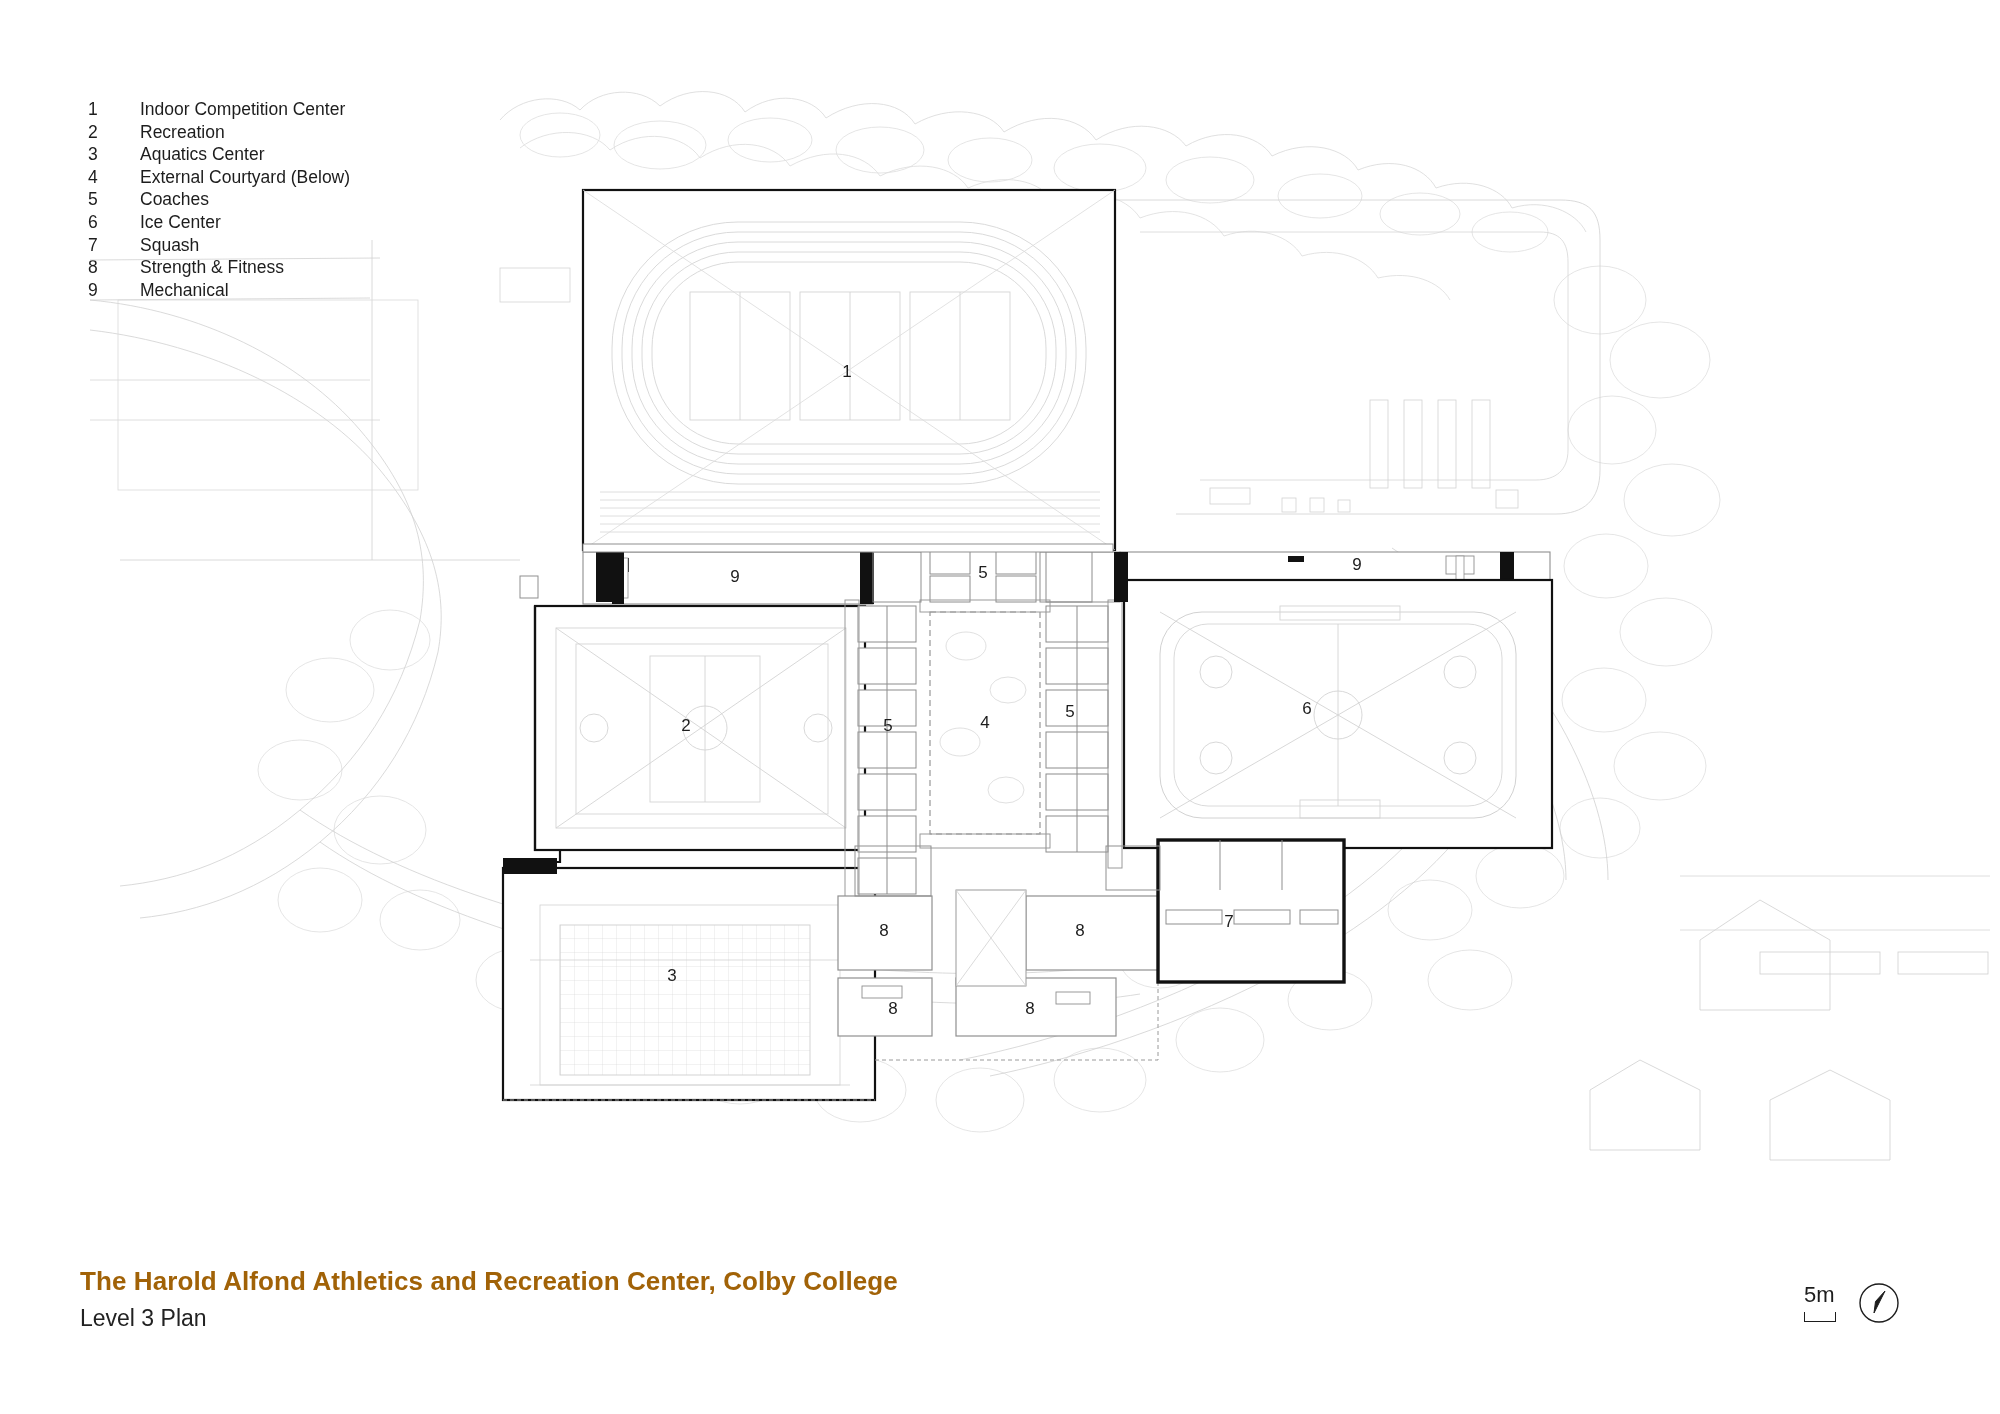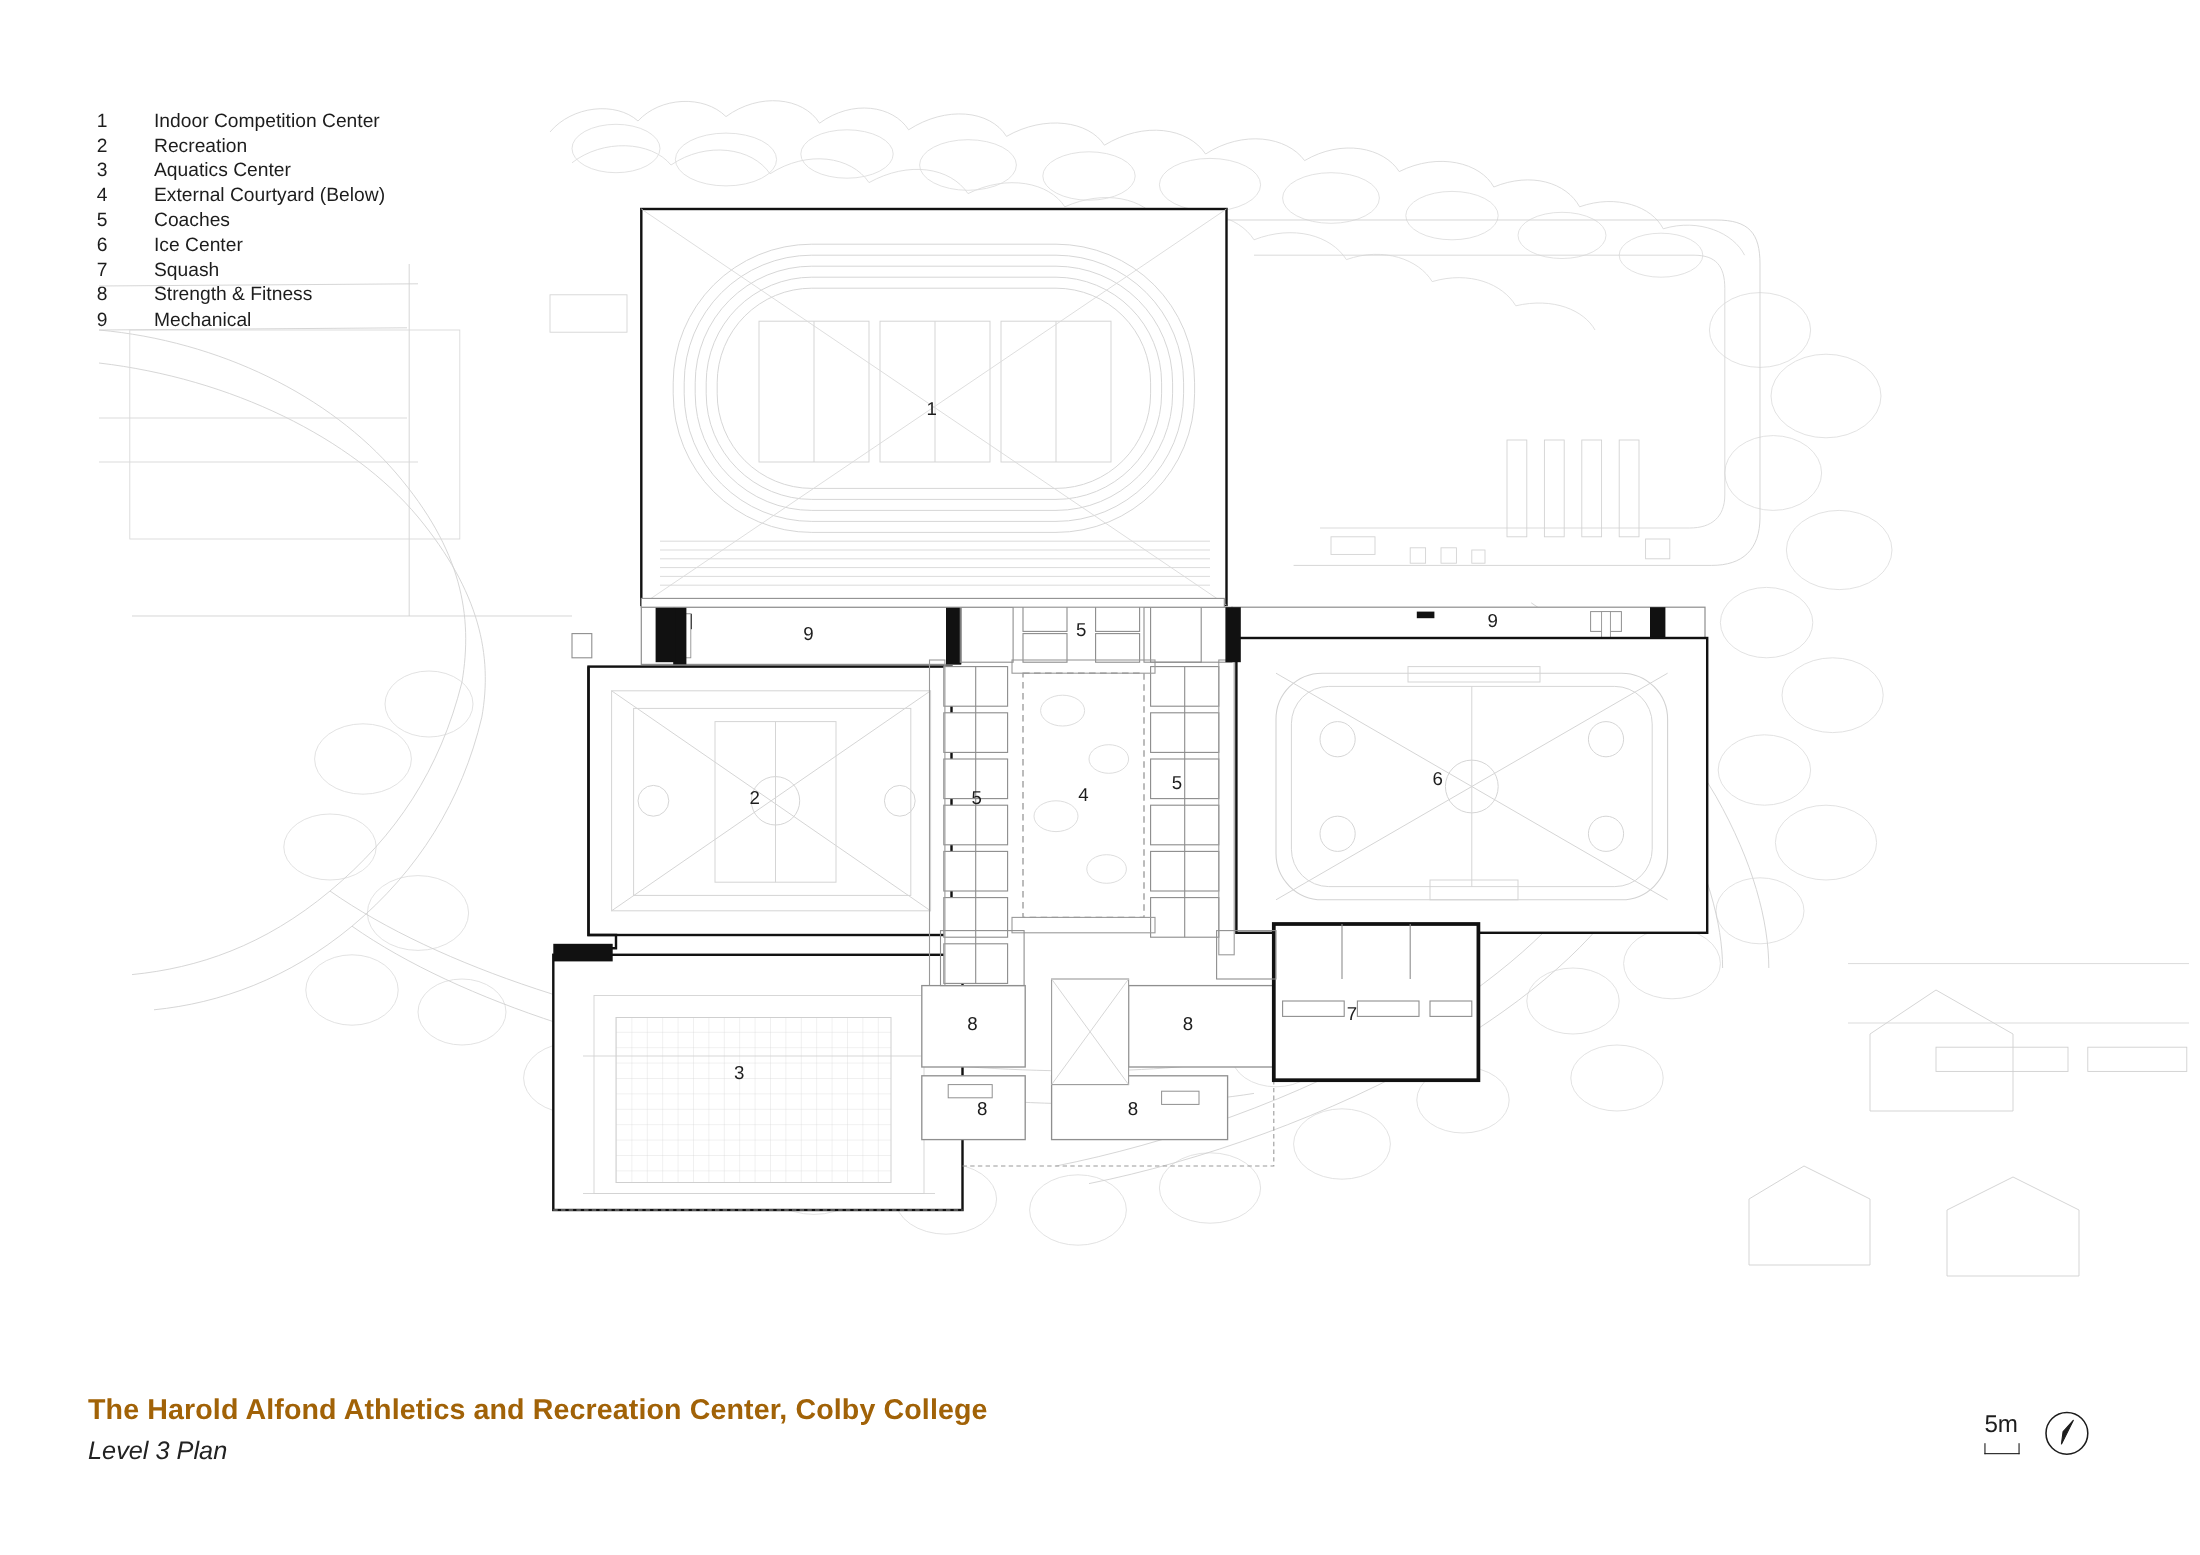--- a/index.html
+++ b/index.html
@@ -68,21 +68,20 @@
     font-weight: bold;
     letter-spacing: 0.1px;
     color: #a16207;
     margin: 0 0 8px 0;
   }
   .title-sub {
     font-size: 23px;
     font-weight: normal;
     color: #222222;
     margin: 0;
-    font-style: italic;
   }
 
   
   .scale-group {
     position: absolute;
     right: 100px;
     bottom: 88px;
     display: flex;
     align-items: flex-start;
     gap: 22px;

